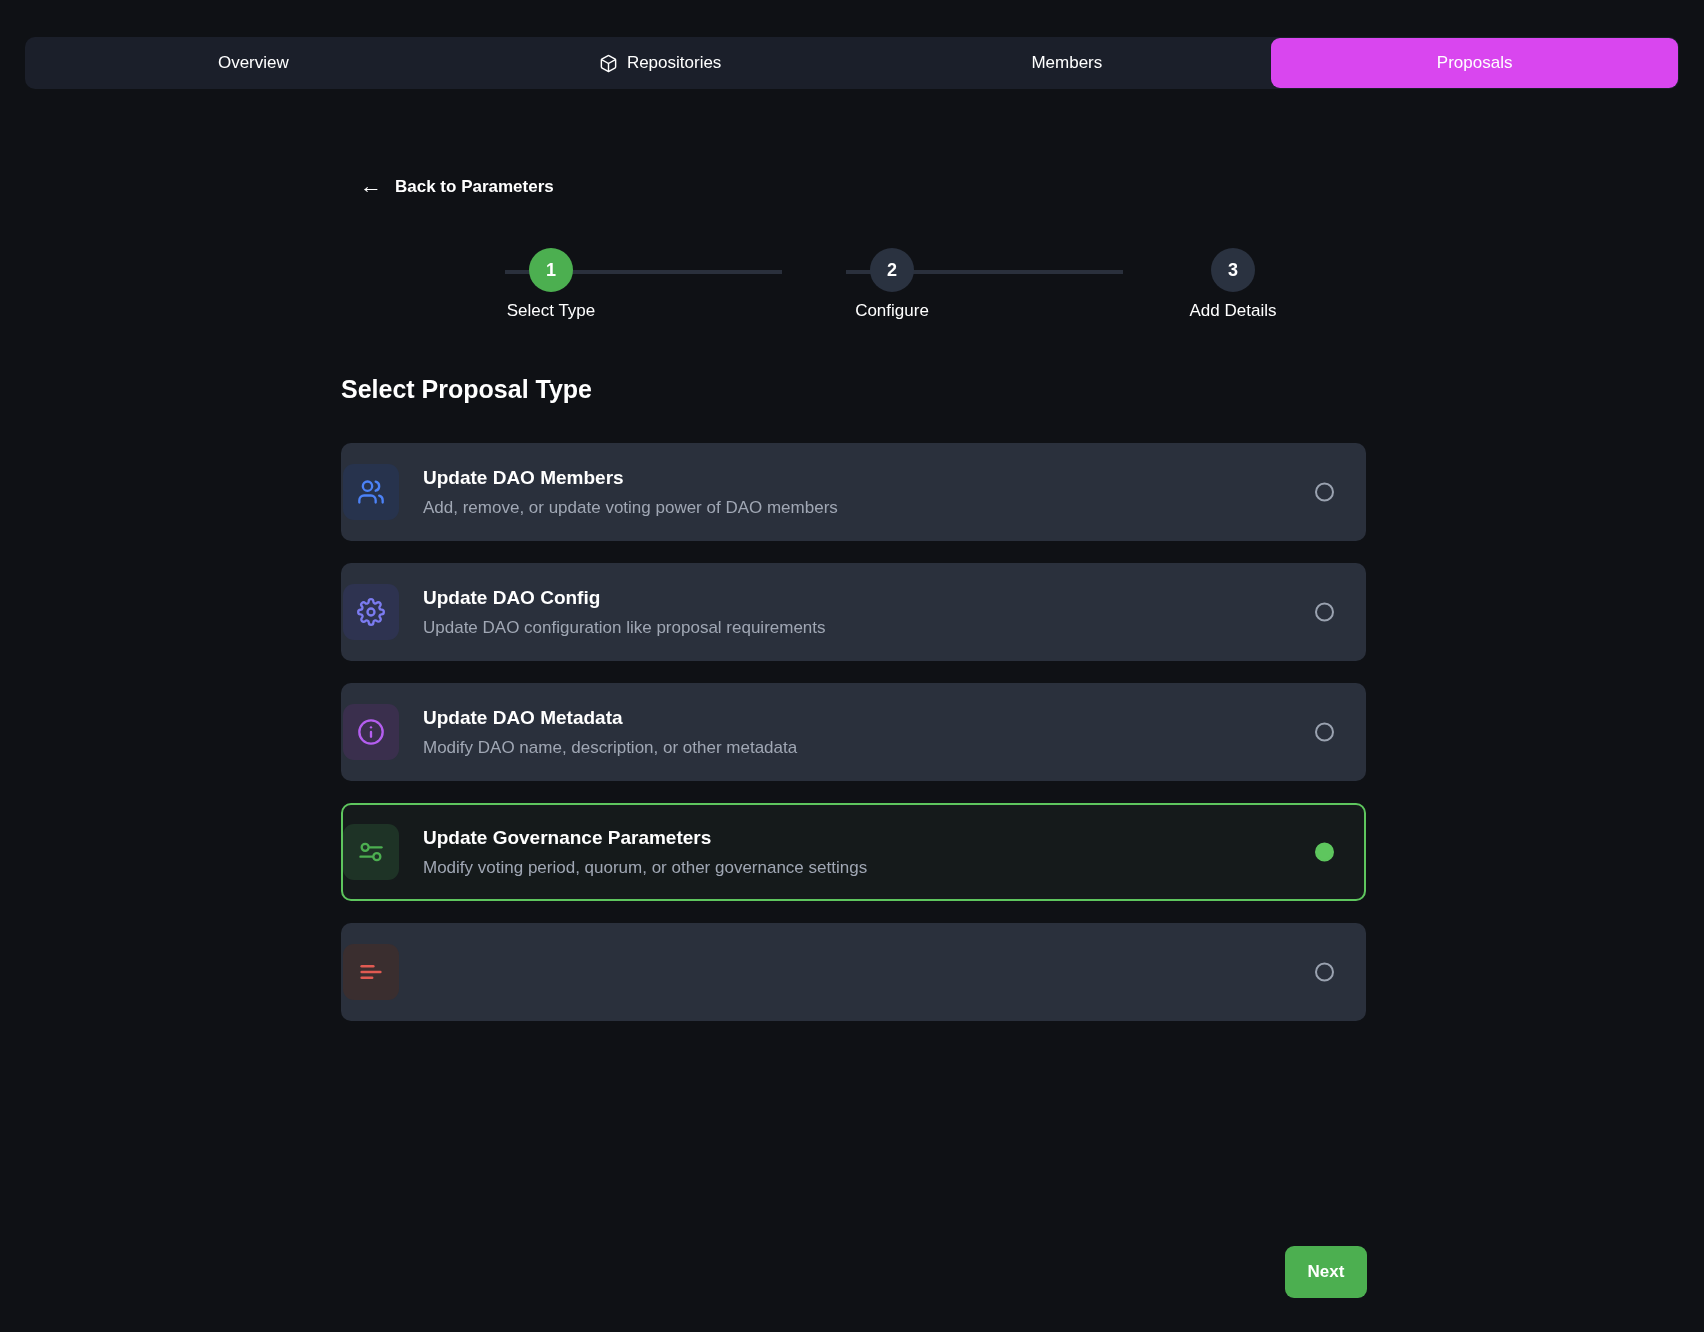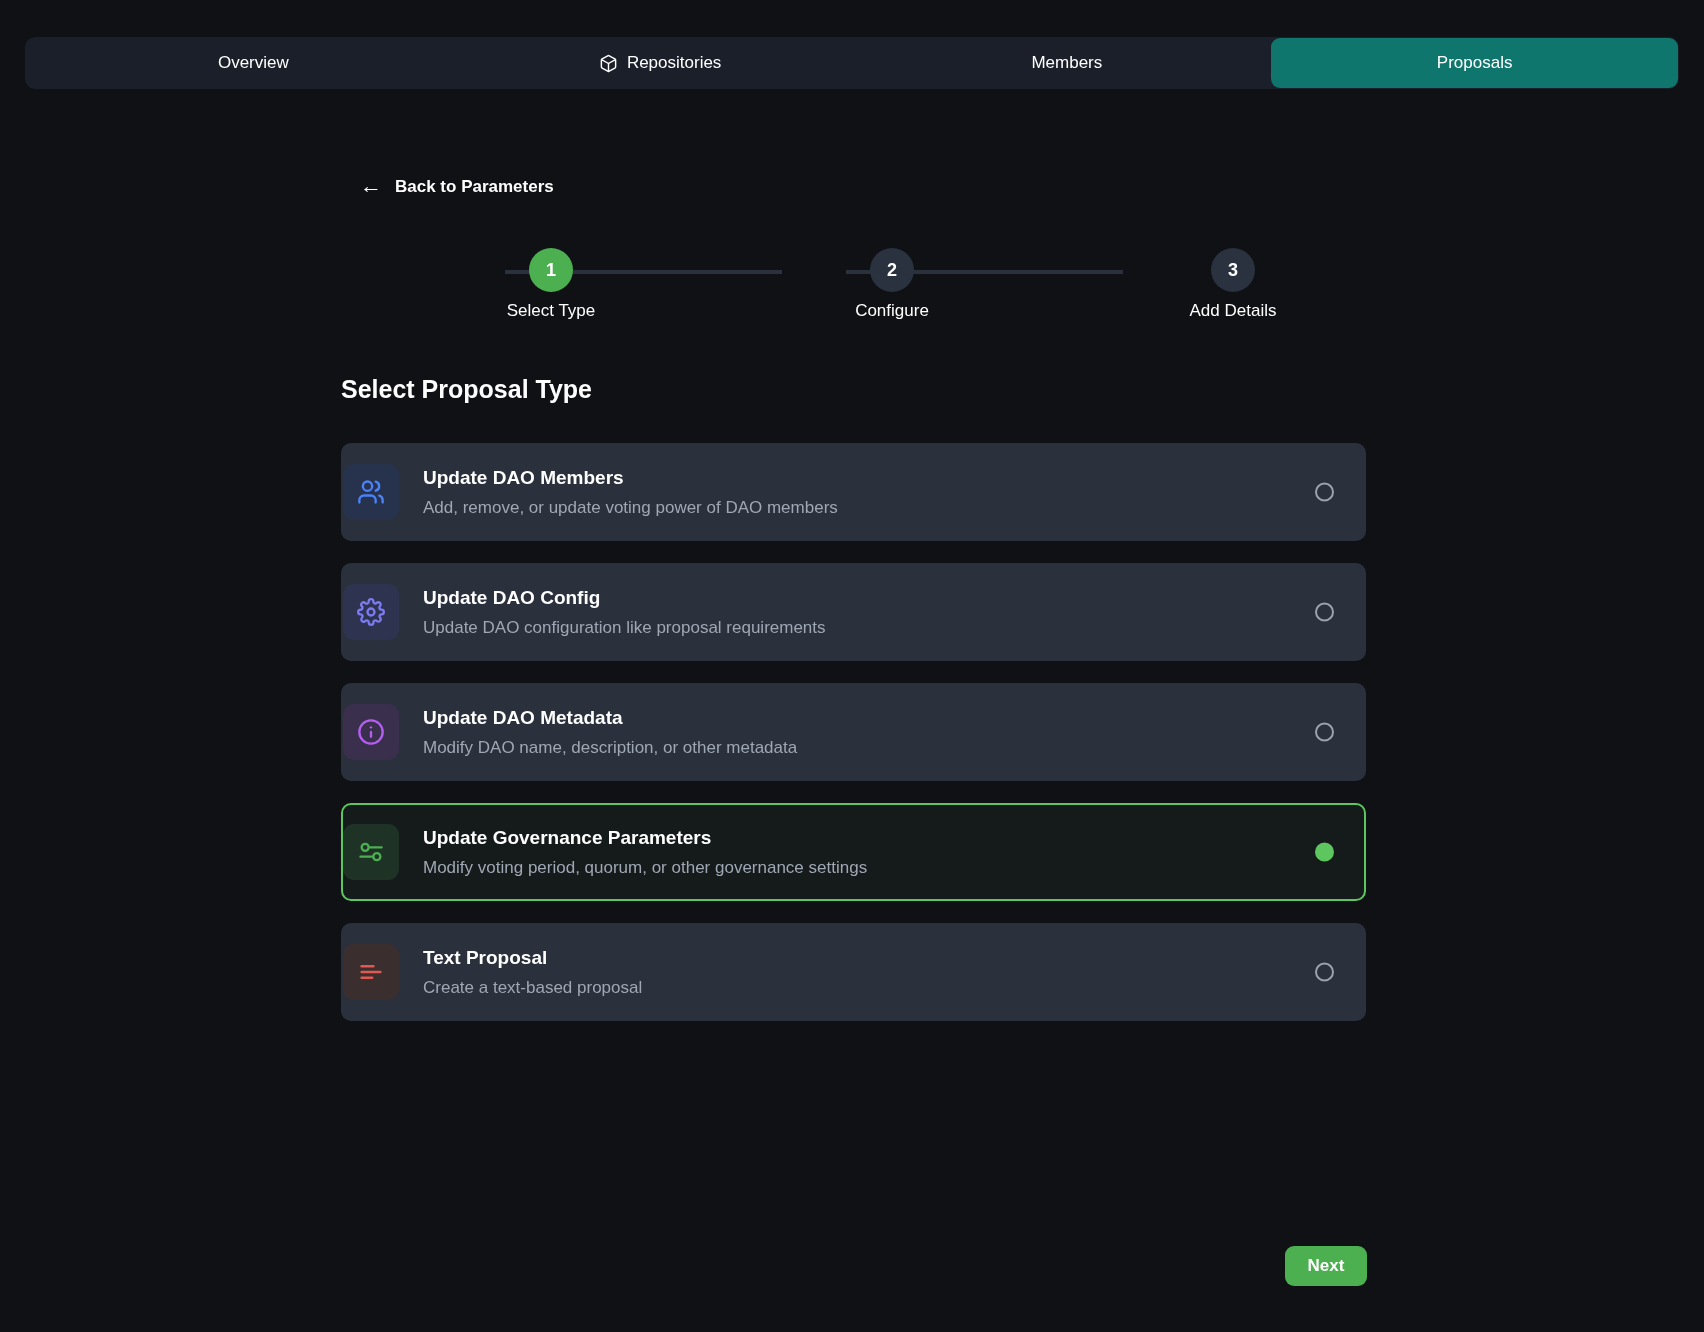--- a/index.html
+++ b/index.html
@@ -31,21 +31,21 @@
     align-items: center;
     justify-content: center;
     gap: 9px;
     color: #ffffff;
     font-size: 17px;
     border-radius: 8px;
     cursor: pointer;
     user-select: none;
   }
   .tab.active {
-    background: #0f766e;
+    background: #d946ef;
     border-radius: 9px;
     margin: 1px;
   }
   .tab .ticon { display: flex; align-items: center; }
 
   
   .backlink {
     position: absolute;
     left: 360px;
     top: 177px;
@@ -182,21 +182,21 @@
     border-color: #5ec65e;
     background: #5ec65e;
   }
 
   
   .next-btn {
     position: absolute;
     left: 1285px;
     top: 1246px;
     width: 82px;
-    height: 40px;
+    height: 52px;
     background: #4caf50;
     border: none;
     border-radius: 9px;
     color: #ffffff;
     font-family: "Liberation Sans", sans-serif;
     font-size: 17px;
     font-weight: bold;
     cursor: pointer;
   }
 </style>
@@ -321,22 +321,18 @@
 
 
   <div class="card">
     <div class="card-icon" style="background:#3a2e2f">
       <svg width="28" height="28" viewBox="0 0 24 24" fill="none" stroke="#e05a52" stroke-width="2.2" stroke-linecap="round">
         <line x1="4" y1="7" x2="14" y2="7"></line>
         <line x1="4" y1="12" x2="20" y2="12"></line>
         <line x1="4" y1="17" x2="13" y2="17"></line>
       </svg>
     </div>
-    <div class="card-text">
-      <div class="card-title">Text Proposal</div>
-      <div class="card-desc">Create a text-based proposal</div>
-    </div>
     <div class="radio"></div>
   </div>
 
 </div>
 
 <button class="next-btn">Next</button>
 
 </body></html>

